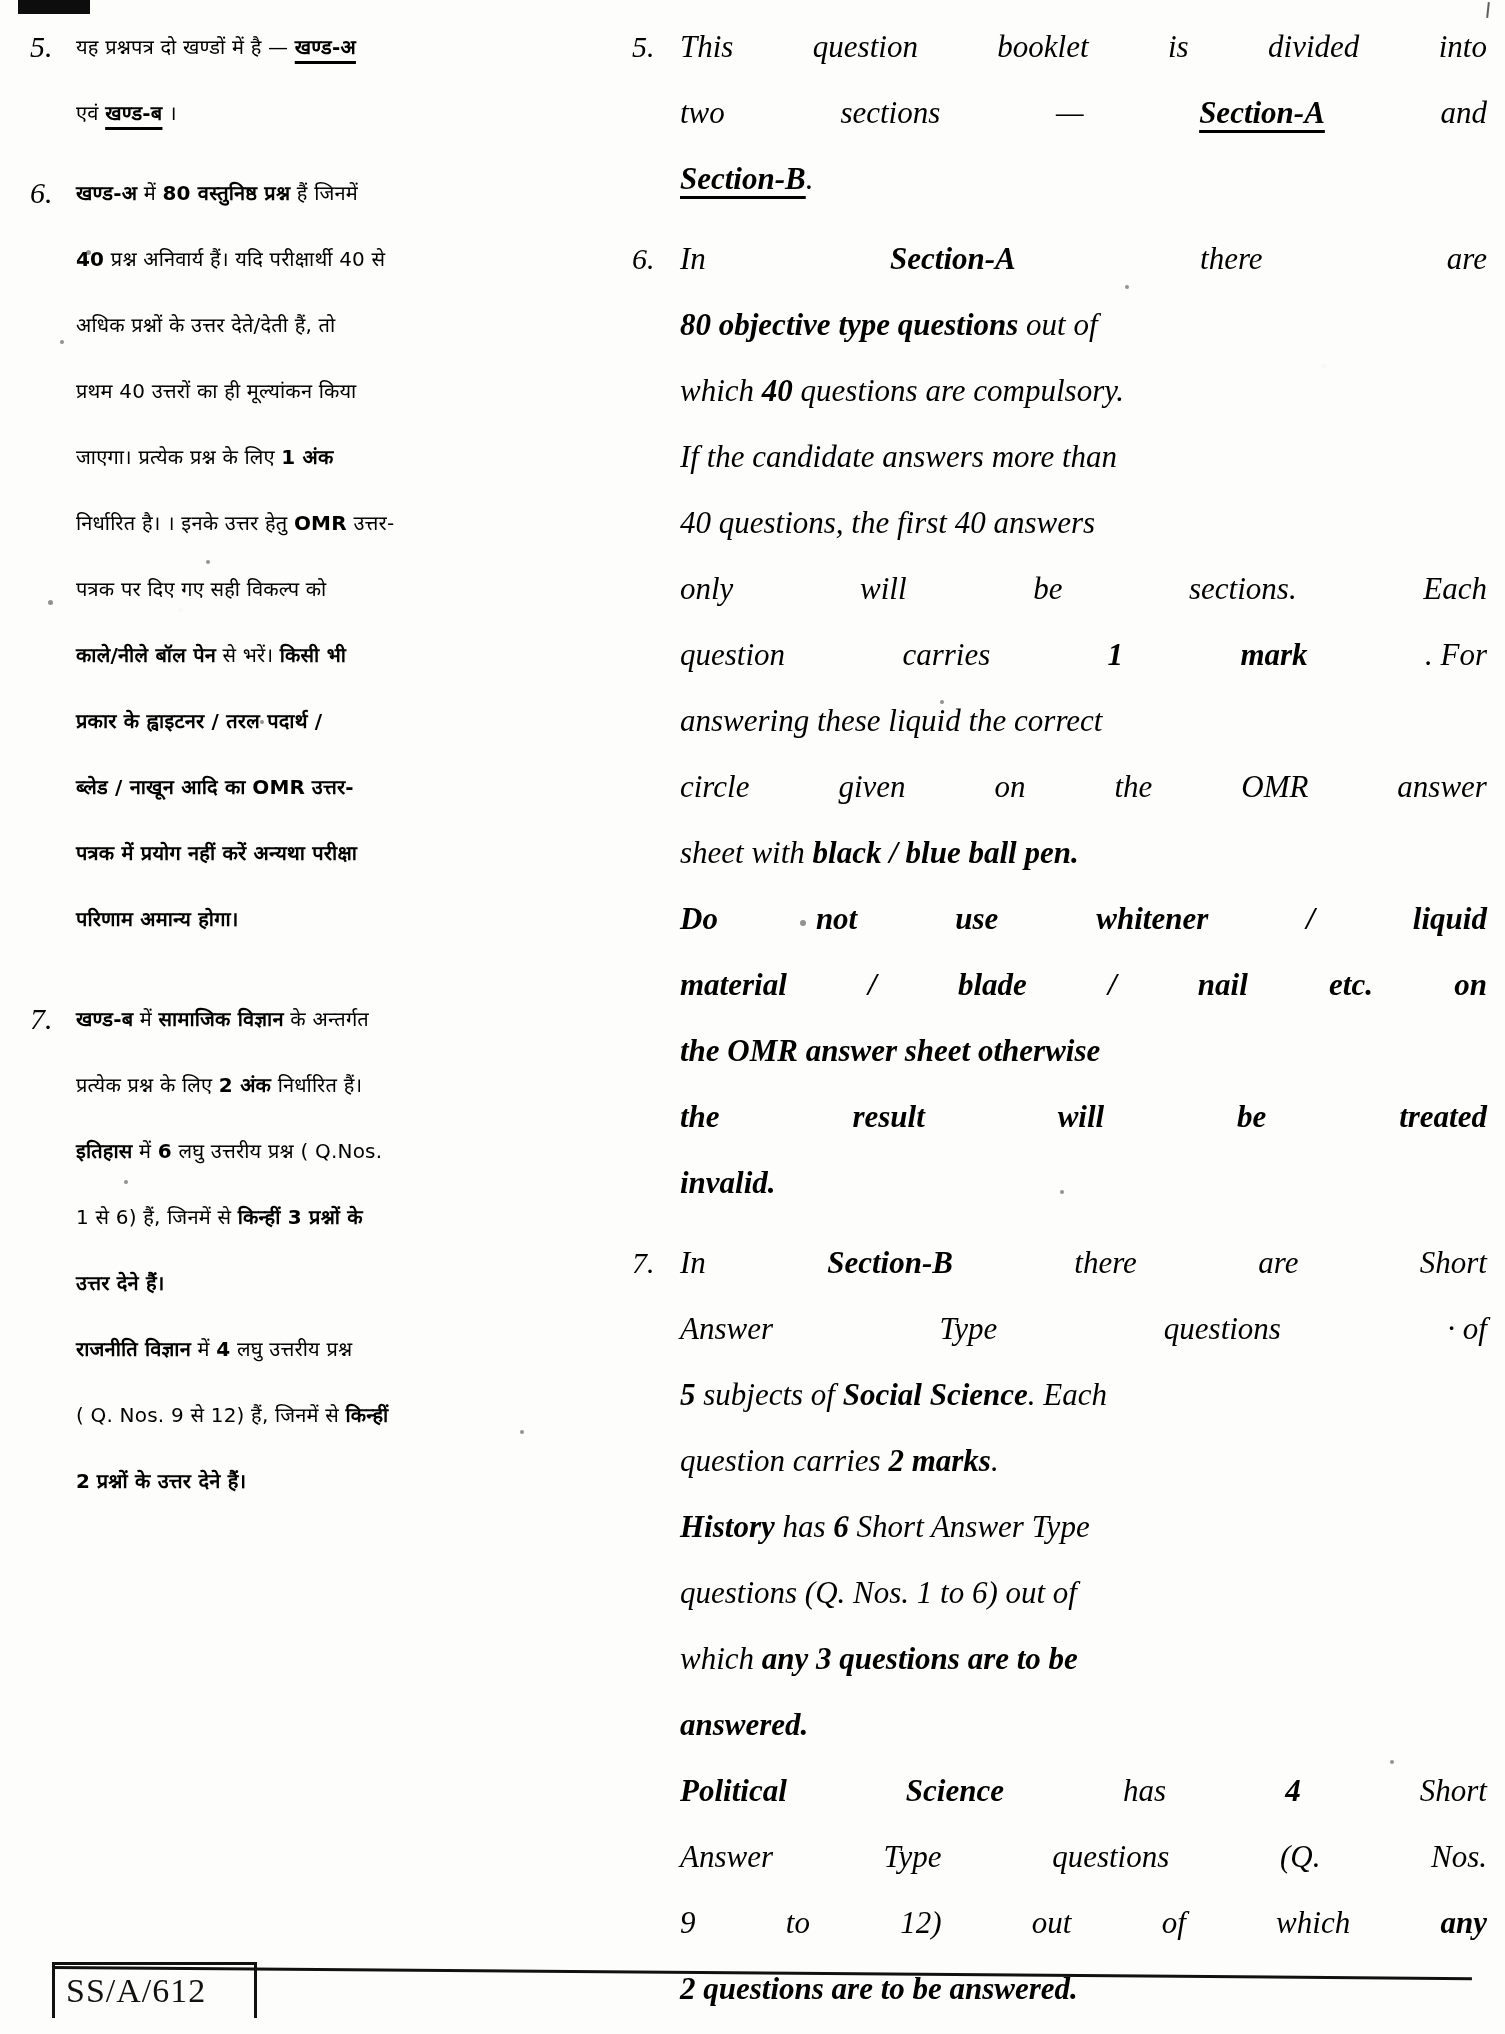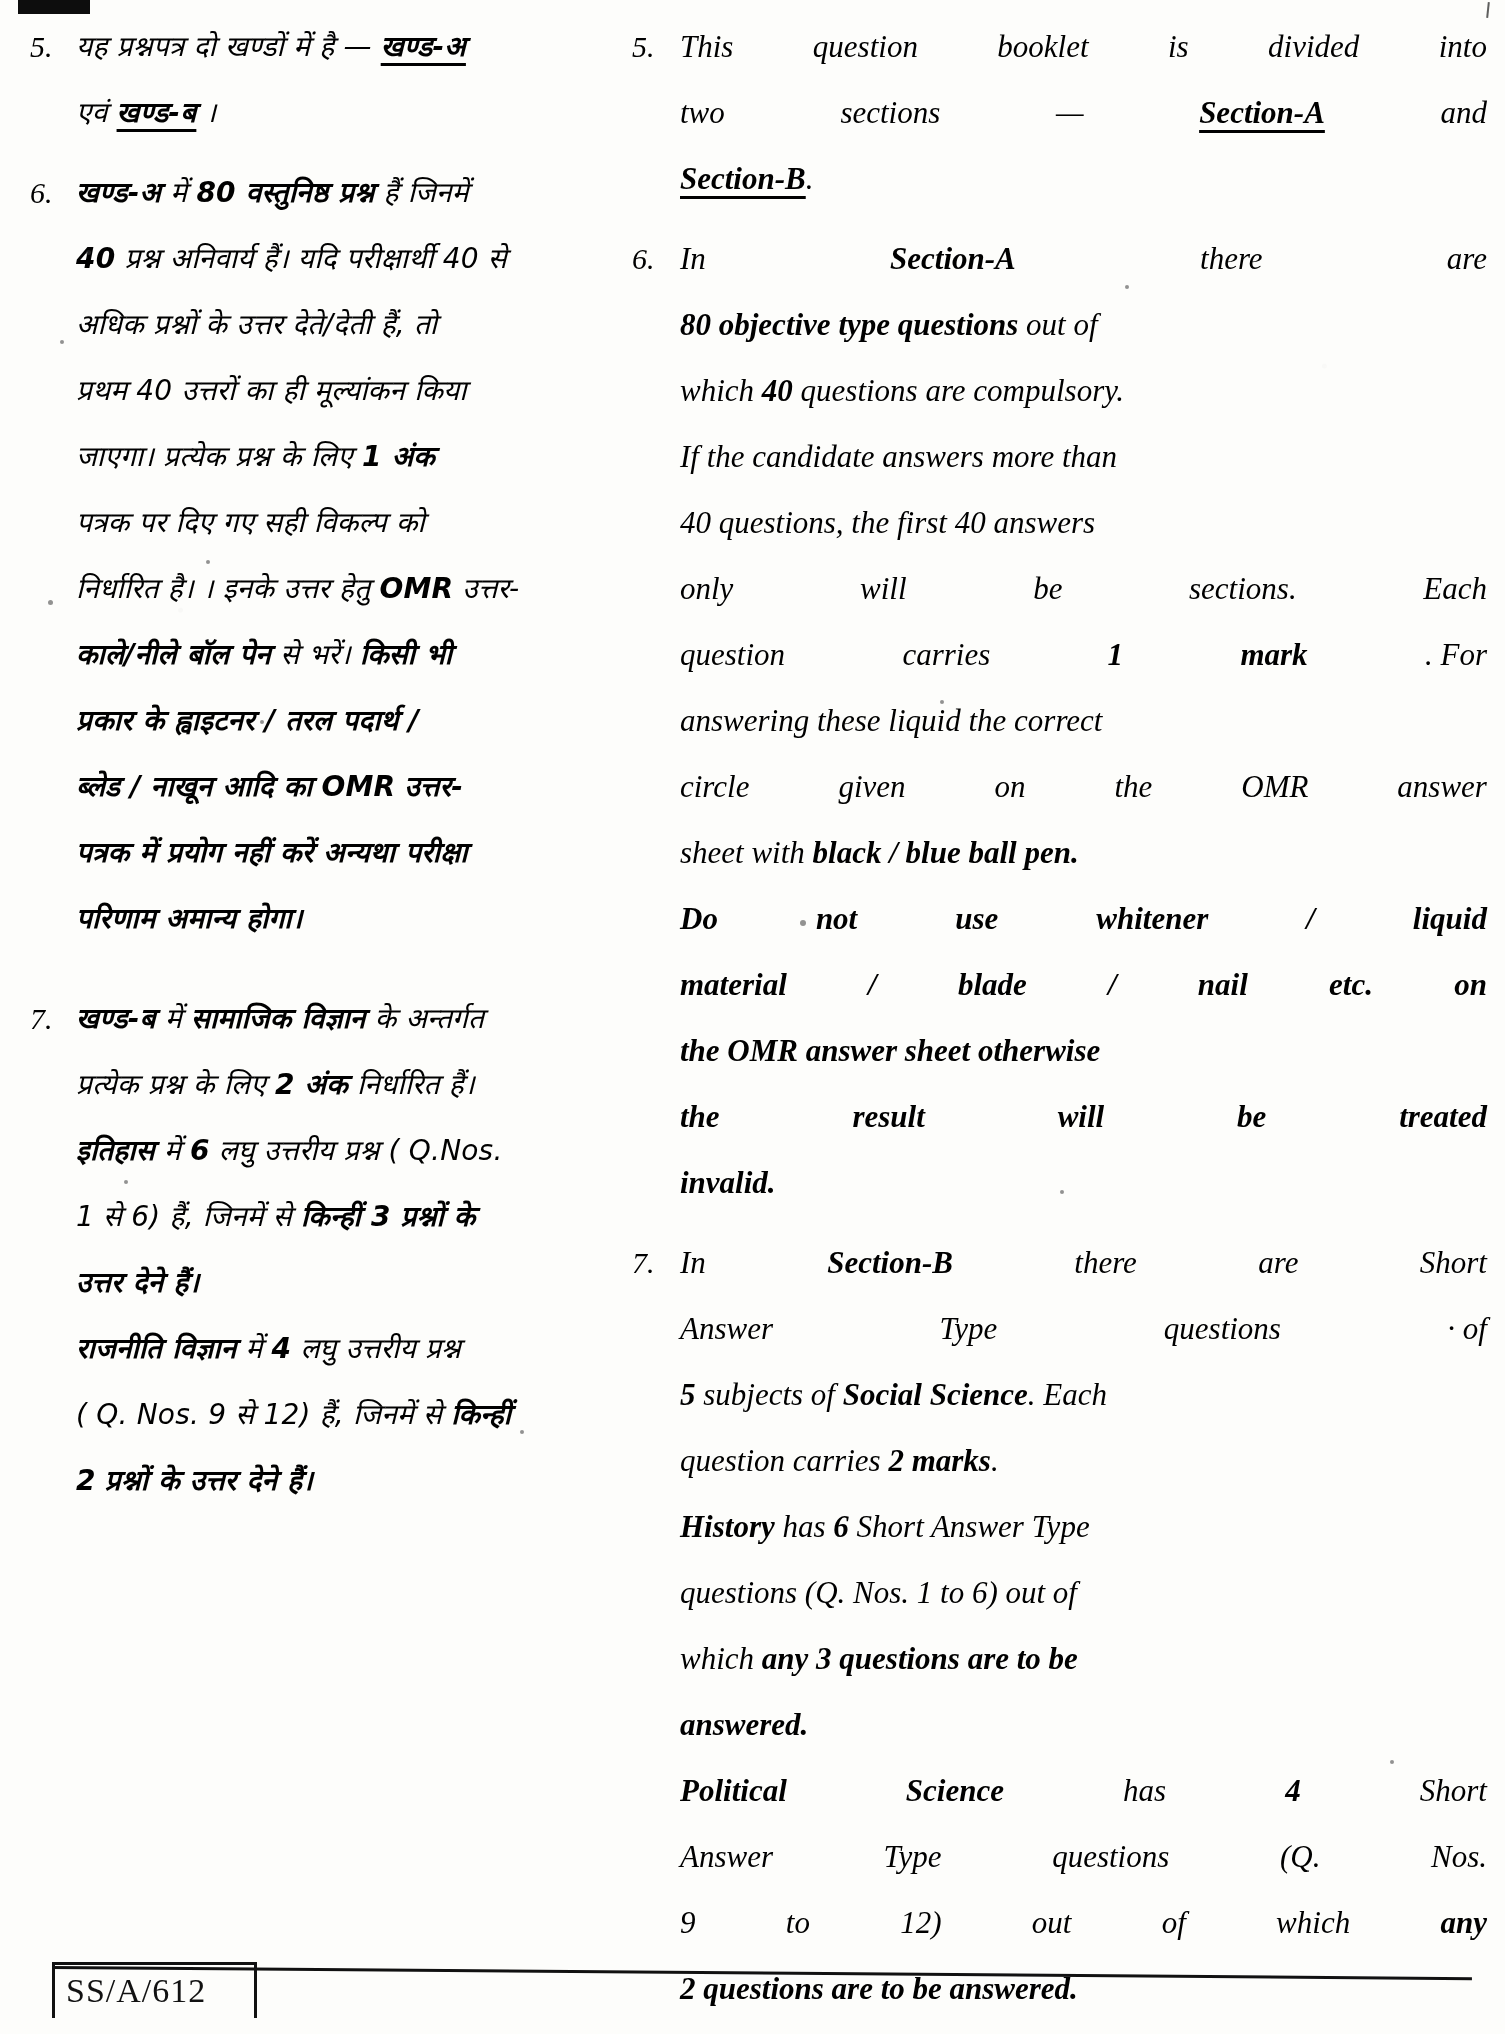--- a/index.html
+++ b/index.html
@@ -85,26 +85,25 @@
   
   .col-hi {
     font-family: "Liberation Serif", "DejaVu Sans", sans-serif;
   }
   .col-hi .item-num {
     font-size: 30px;
     line-height: 66px;
     font-family: "Liberation Serif", serif;
   }
   .col-hi .line {
-    font-size: 28px;
+    font-size: 20px;
     line-height: 66px;
     white-space: nowrap;
     letter-spacing: .2px;
     font-family: "DejaVu Sans", "Liberation Sans", sans-serif;
-    font-style: italic;
   }
 
   
   .col-en .item-num {
     width: 48px;
     font-size: 30px;
     line-height: 66px;
   }
   .col-en .line {
     font-size: 31px;
@@ -200,22 +199,22 @@
         </div>
         <div class="gap-sm"></div>
         <div class="item">
           <div class="item-num">6.</div>
           <div class="item-body">
             <div class="line"><span class="b">खण्ड-अ</span> <span>में</span> <span class="b">80 वस्तुनिष्ठ प्रश्न</span> <span>हैं जिनमें</span></div>
             <div class="line"><span class="b">40</span> <span>प्रश्न अनिवार्य हैं। यदि परीक्षार्थी 40 से</span></div>
             <div class="line"><span>अधिक   प्रश्नों   के   उत्तर   देते/देती   हैं,   तो</span></div>
             <div class="line"><span>प्रथम  40  उत्तरों  का  ही  मूल्यांकन  किया</span></div>
             <div class="line"><span>जाएगा।  प्रत्येक  प्रश्न  के  लिए</span> <span class="b">1 अंक</span></div>
+            <div class="line"><span>निर्धारित है। । इनके उत्तर हेतु</span> <span class="b">OMR</span> <span>उत्तर-</span></div>
             <div class="line"><span>पत्रक   पर   दिए   गए   सही   विकल्प   को</span></div>
-            <div class="line"><span>निर्धारित है। । इनके उत्तर हेतु</span> <span class="b">OMR</span> <span>उत्तर-</span></div>
             <div class="line"><span class="b">काले/नीले बॉल पेन</span> <span>से भरें।</span> <span class="b">किसी भी</span></div>
             <div class="line"><span class="b">प्रकार  के  ह्वाइटनर  /  तरल  पदार्थ  /</span></div>
             <div class="line"><span class="b">ब्लेड  /  नाखून  आदि  का</span> <span class="b">OMR</span> <span class="b">उत्तर-</span></div>
             <div class="line"><span class="b">पत्रक में प्रयोग नहीं करें अन्यथा परीक्षा</span></div>
             <div class="line"><span class="b">परिणाम अमान्य होगा।</span></div>
           </div>
         </div>
         <div class="gap-md"></div>
         <div class="item">
           <div class="item-num">7.</div>

